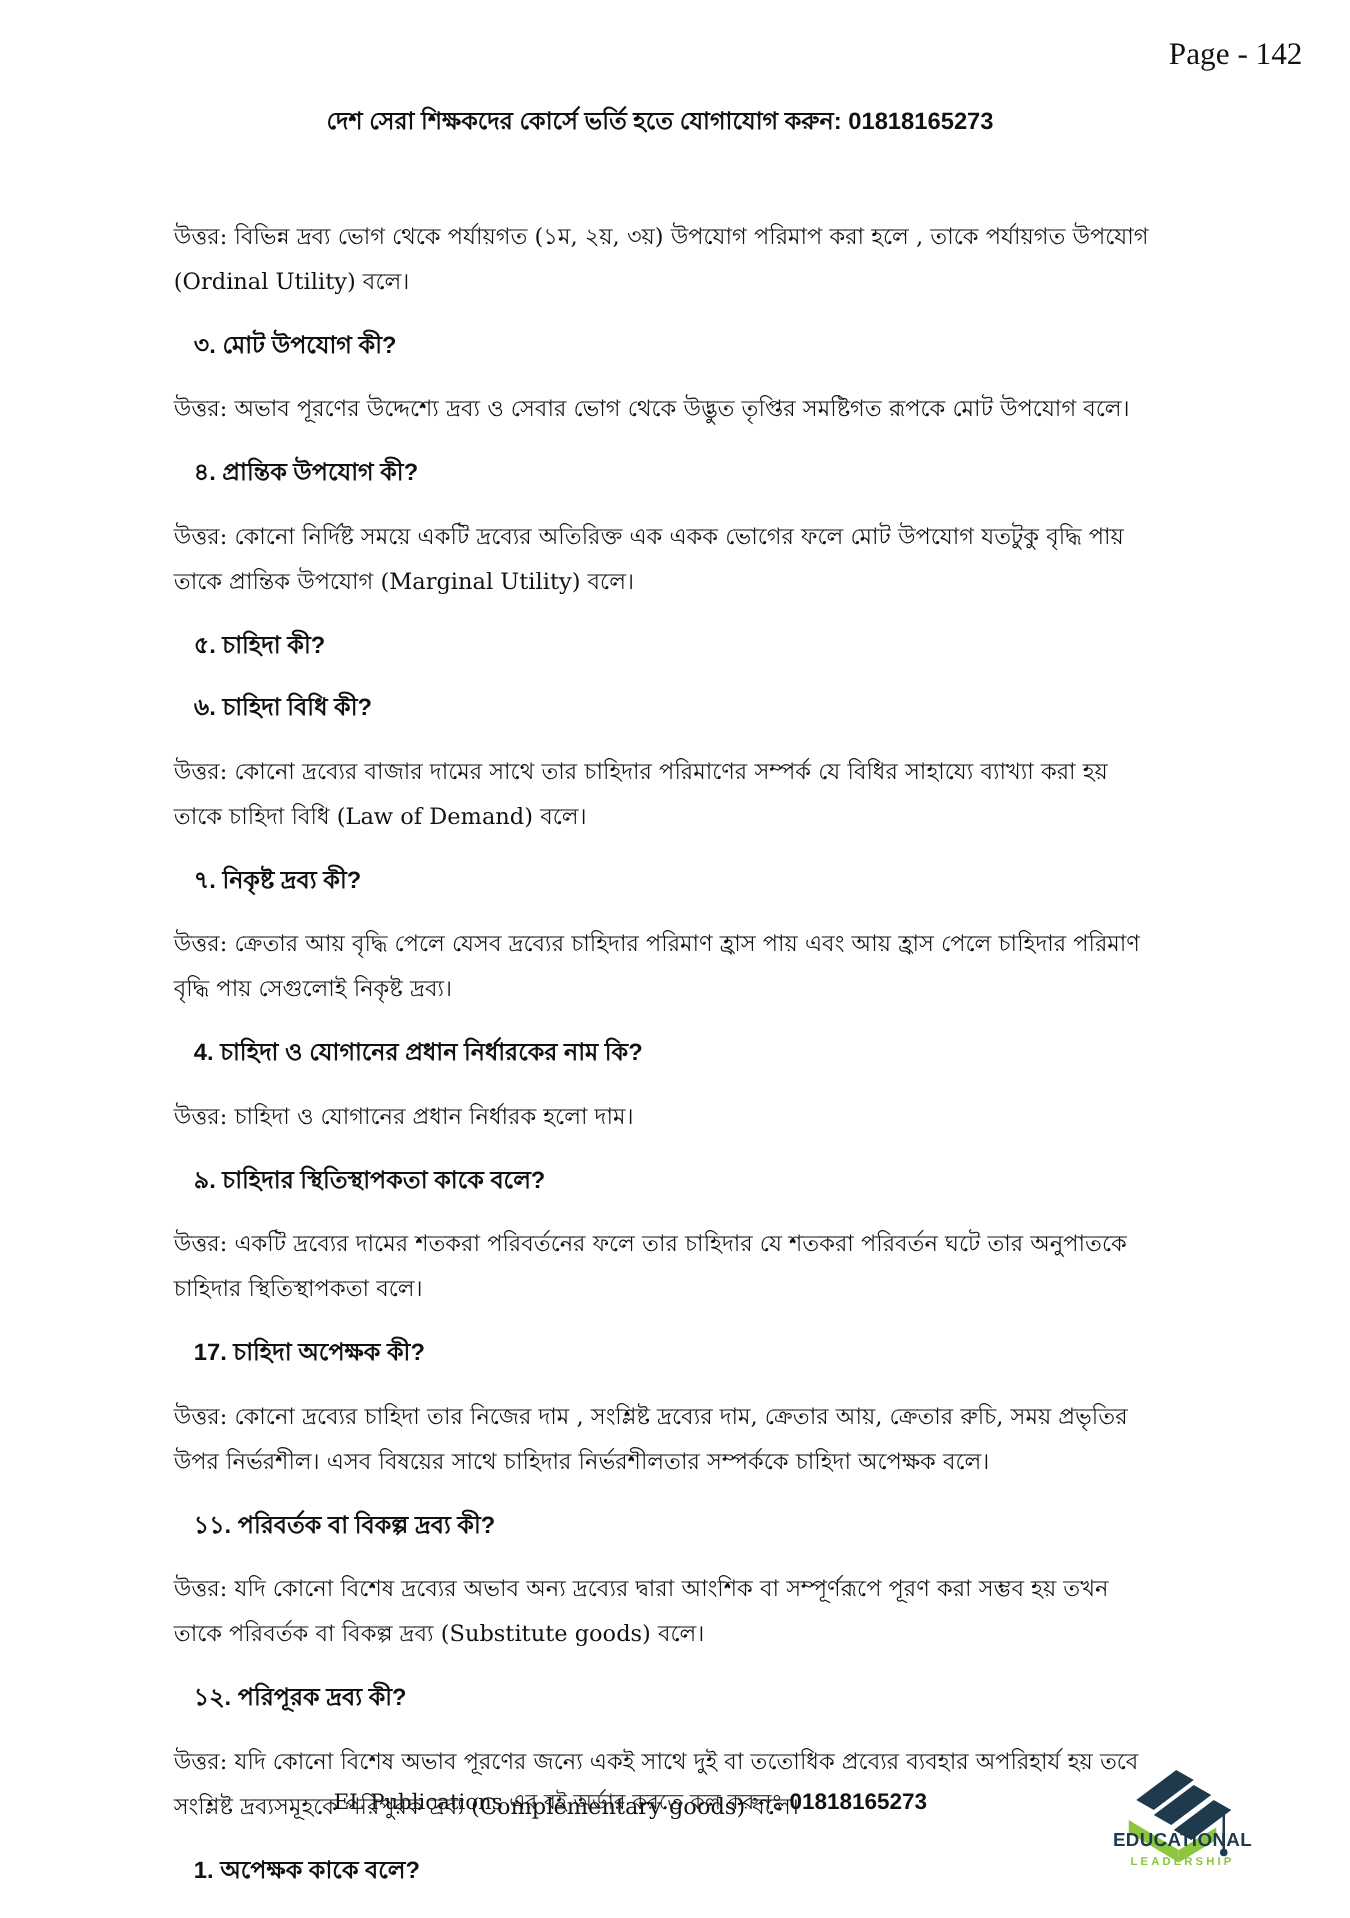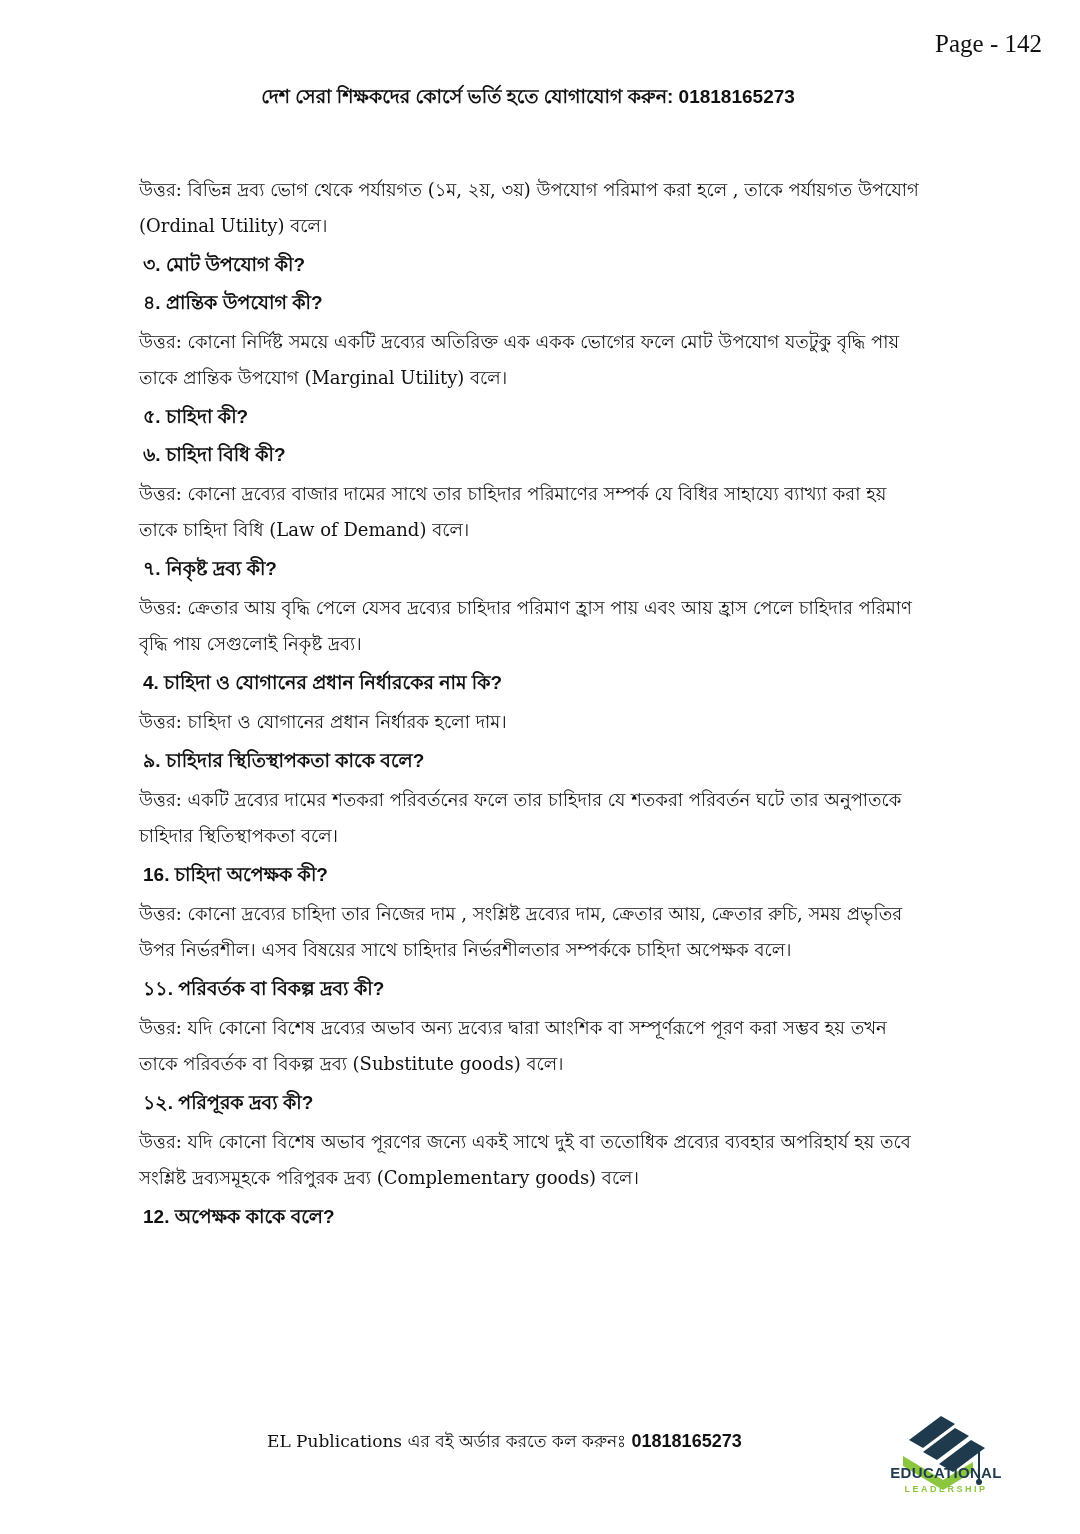--- a/index.html
+++ b/index.html
@@ -11,21 +11,21 @@
     .header-line {
       position: absolute; top: 82px; left: 0; width: 1056px; text-align: center;
       font-family: "Liberation Sans", sans-serif; font-size: 19px; font-weight: bold; color: #111;
     }
     .content {
       position: absolute; top: 172px; left: 139px; width: 790px;
       font-family: "DejaVu Serif", serif; font-size: 18px; color: #111;
     }
     .q {
       font-family: "Liberation Sans", sans-serif; font-weight: bold; font-size: 19px;
-      line-height: 34px; margin: 4px;
+      line-height: 34px; margin: 16px;
     }
     .a { line-height: 36px; margin: 0; }
     .footer {
       position: absolute; top: 1428px; left: 257px;
       font-family: "DejaVu Serif", serif; font-size: 17px; color: #111; margin-left: 10px;
     }
     .footer .phone { font-family: "Liberation Sans", sans-serif; font-weight: bold; font-size: 18px; }
     .logo { position: absolute; top: 1410px; left: 895px; width: 110px; height: 95px; }
     .logo-title {
       position: absolute; top: 1464px; left: 881px; width: 130px; text-align: center;
@@ -40,38 +40,39 @@
   </style>
 </head>
 <body>
 
 <div class="page-num">Page - 142</div>
 <div class="header-line">দেশ সেরা শিক্ষকদের কোর্সে ভর্তি হতে যোগাযোগ করুন: 01818165273</div>
 
 <div class="content">
   <p class="a">উত্তর: বিভিন্ন দ্রব্য ভোগ থেকে পর্যায়গত (১ম, ২য়, ৩য়) উপযোগ পরিমাপ করা হলে , তাকে পর্যায়গত উপযোগ (Ordinal Utility) বলে।</p>
   <p class="q">৩. মোট উপযোগ কী?</p>
+  <p class="a">উত্তর: অভাব পূরণের উদ্দেশ্যে দ্রব্য ও সেবার ভোগ থেকে উদ্ভুত তৃপ্তির সমষ্টিগত রূপকে মোট উপযোগ বলে।</p>
   <p class="q">৪. প্রান্তিক উপযোগ কী?</p>
   <p class="a">উত্তর: কোনো নির্দিষ্ট সময়ে একটি দ্রব্যের অতিরিক্ত এক একক ভোগের ফলে মোট উপযোগ যতটুকু বৃদ্ধি পায় তাকে প্রান্তিক উপযোগ (Marginal Utility) বলে।</p>
   <p class="q">৫. চাহিদা কী?</p>
   <p class="q">৬. চাহিদা বিধি কী?</p>
   <p class="a">উত্তর: কোনো দ্রব্যের বাজার দামের সাথে তার চাহিদার পরিমাণের সম্পর্ক যে বিধির সাহায্যে ব্যাখ্যা করা হয় তাকে চাহিদা বিধি (Law of Demand) বলে।</p>
   <p class="q">৭. নিকৃষ্ট দ্রব্য কী?</p>
   <p class="a">উত্তর: ক্রেতার আয় বৃদ্ধি পেলে যেসব দ্রব্যের চাহিদার পরিমাণ হ্রাস পায় এবং আয় হ্রাস পেলে চাহিদার পরিমাণ বৃদ্ধি পায় সেগুলোই নিকৃষ্ট দ্রব্য।</p>
   <p class="q">4. চাহিদা ও যোগানের প্রধান নির্ধারকের নাম কি?</p>
   <p class="a">উত্তর: চাহিদা ও যোগানের প্রধান নির্ধারক হলো দাম।</p>
   <p class="q">৯. চাহিদার স্থিতিস্থাপকতা কাকে বলে?</p>
   <p class="a">উত্তর: একটি দ্রব্যের দামের শতকরা পরিবর্তনের ফলে তার চাহিদার যে শতকরা পরিবর্তন ঘটে তার অনুপাতকে চাহিদার স্থিতিস্থাপকতা বলে।</p>
-  <p class="q">16. চাহিদা অপেক্ষক কী?</p>
+  <p class="q">17. চাহিদা অপেক্ষক কী?</p>
   <p class="a">উত্তর: কোনো দ্রব্যের চাহিদা তার নিজের দাম , সংশ্লিষ্ট দ্রব্যের দাম, ক্রেতার আয়, ক্রেতার রুচি, সময় প্রভৃতির উপর নির্ভরশীল। এসব বিষয়ের সাথে চাহিদার নির্ভরশীলতার সম্পর্ককে চাহিদা অপেক্ষক বলে।</p>
   <p class="q">১১. পরিবর্তক বা বিকল্প দ্রব্য কী?</p>
   <p class="a">উত্তর: যদি কোনো বিশেষ দ্রব্যের অভাব অন্য দ্রব্যের দ্বারা আংশিক বা সম্পূর্ণরূপে পূরণ করা সম্ভব হয় তখন তাকে পরিবর্তক বা বিকল্প দ্রব্য (Substitute goods) বলে।</p>
   <p class="q">১২. পরিপূরক দ্রব্য কী?</p>
   <p class="a">উত্তর: যদি কোনো বিশেষ অভাব পূরণের জন্যে একই সাথে দুই বা ততোধিক প্রব্যের ব্যবহার অপরিহার্য হয় তবে সংশ্লিষ্ট দ্রব্যসমূহকে পরিপুরক দ্রব্য (Complementary goods) বলে।</p>
-  <p class="q">12. অপেক্ষক কাকে বলে?</p>
+  <p class="q">1. অপেক্ষক কাকে বলে?</p>
 </div>
 
 <div class="footer">
   <span>EL Publications এর বই অর্ডার করতে কল করুনঃ </span><span class="phone">01818165273</span>
 </div>
 
 <svg class="logo" viewBox="0 0 110 95">
 
   <polygon points="14,30 46,6 60,14 28,38" fill="#1e3a4c"></polygon>
   <polygon points="28,42 60,18 74,26 42,50" fill="#1e3a4c"></polygon>

